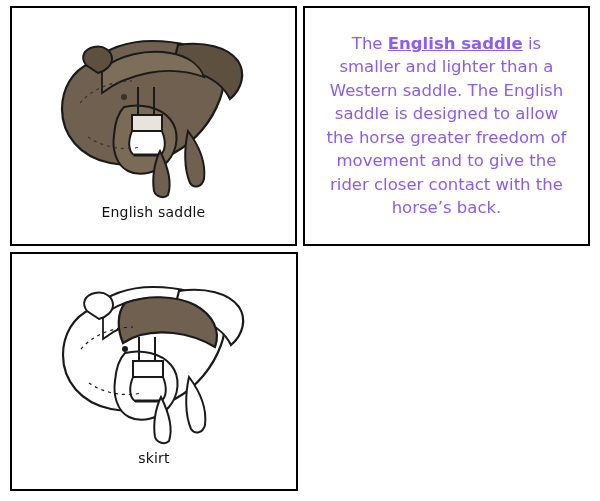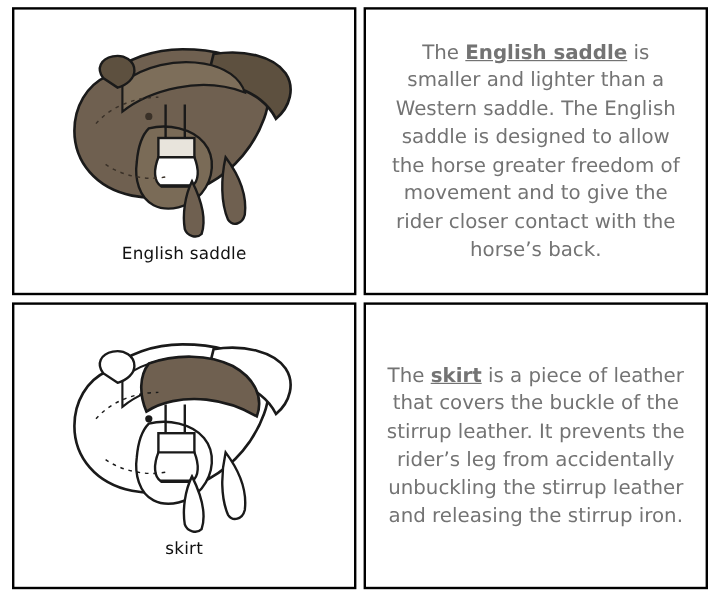--- a/index.html
+++ b/index.html
@@ -58,21 +58,21 @@
     color: #111;
     text-align: center;
     width: 100%;
     padding-bottom: 8px;
     letter-spacing: .2px;
   }
   .passage {
     font-size: 16.5px;
     line-height: 1.42;
     text-align: center;
-    color: #737373;
+    color: #8b5cf6;
   }
   .passage b {
     font-weight: bold;
     text-decoration: underline;
   }
   svg { display: block; }
 </style>
 </head>
 <body>
 
@@ -165,21 +165,16 @@
                    C156 158 156 138 160 120 Z" fill="#ffffff" stroke="#1a1a1a" stroke-width="2"></path>
 
           <path d="M52 92 C64 78 84 70 104 70" stroke="#1a1a1a" stroke-width="1.2" fill="none" stroke-dasharray="3 4"></path>
           <path d="M60 126 C74 136 96 140 112 136" stroke="#1a1a1a" stroke-width="1.2" fill="none" stroke-dasharray="3 4"></path>
           <circle cx="96" cy="92" r="3" fill="#1a1a1a"></circle>
         </svg>
       </div>
       <div class="caption">skirt</div>
     </div>
 
-    <div class="card text">
-      <div class="passage">
-        <span>The </span><b>skirt</b><span> is a piece of leather that covers the buckle of the stirrup leather. It prevents the rider’s leg from accidentally unbuckling the stirrup leather and releasing the stirrup iron.</span>
-      </div>
-    </div>
 
   </div>
 
 </div>
 
 </body></html>

